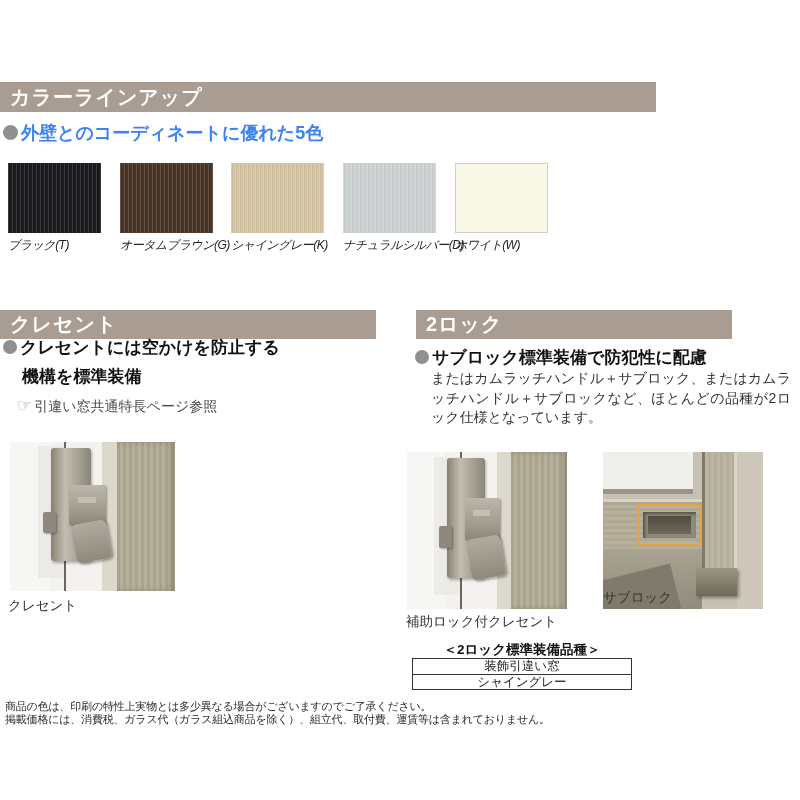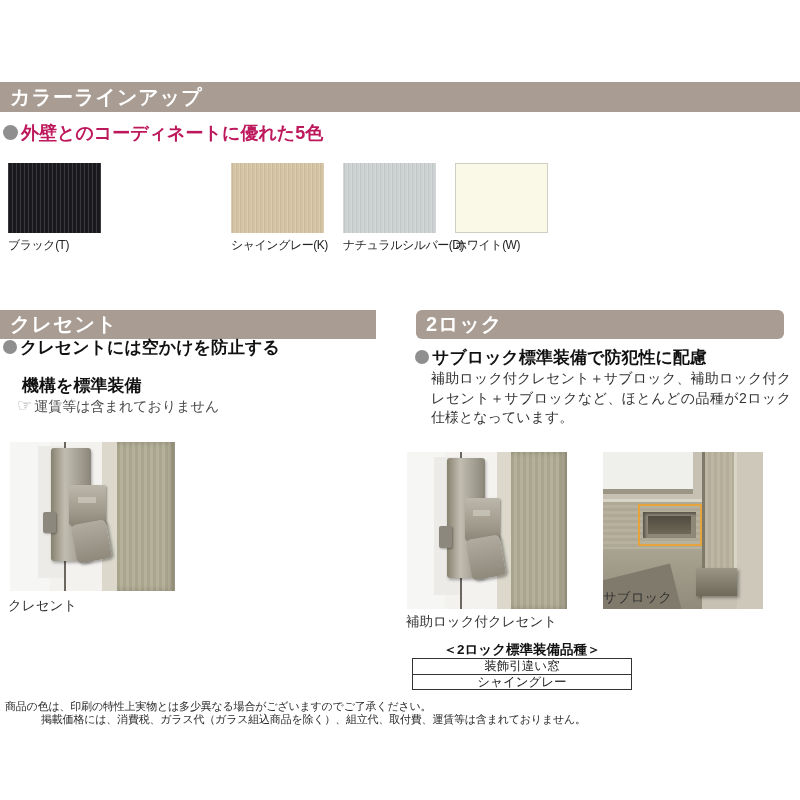--- a/index.html
+++ b/index.html
@@ -4,47 +4,47 @@
 <style>
   * { margin:0; padding:0; box-sizing:border-box; }
   html,body { width:800px; height:800px; background:#ffffff;
               font-family:"Liberation Sans","DejaVu Sans",sans-serif; color:#222; }
   .abs { position:absolute; }
   #page { position:relative; width:800px; height:800px; overflow:hidden; background:#fff; }
 
   
   .bar { background:#a89c93; color:#ffffff; font-weight:bold; font-size:20px;
          line-height:29px; padding-left:10px; letter-spacing:1px; }
-  #bar-color-lineup { left:0; top:82px; width:800px; height:30px; line-height:30px; }
+  #bar-color-lineup { left:0; top:82px; width:656px; height:30px; line-height:30px; }
   #bar-crescent     { left:0; top:310px; width:376px; height:29px; }
-  #bar-twolock      { left:416px; top:310px; width:368px; height:29px;border-radius:6px; }
+  #bar-twolock      { left:416px; top:310px; width:316px; height:29px; }
 
   
   .dot { display:inline-block; width:15px; height:15px; border-radius:50%;
          background:#8f8f8f; margin-right:3px; vertical-align:-1px; }
-  .h-big { font-size:18px; font-weight:bold; color:#be185d; }
+  .h-big { font-size:18px; font-weight:bold; color:#3b82f6; }
   .h-mid { font-size:17px; font-weight:bold; color:#111; }
   #heading-colors { left:3px; top:121px; }
   #crescent-h1 { left:3px; top:336px; }
-  #crescent-h2 { left:22px; top:374px; }
+  #crescent-h2 { left:22px; top:365px; }
   #crescent-ref { left:17px; top:395px; font-size:14px; color:#4a4a4a; }
   #crescent-ref .hand { color:#9a9a9a; font-size:17px; margin-right:2px; }
   #twolock-h1 { left:415px; top:346px;text-align:center; }
   #twolock-body { left:431px; top:369px; width:360px; font-size:14px;
                   line-height:19.5px; color:#333; text-align:justify; }
 
   
   .swatch { position:absolute; top:163px; width:93px; }
   .chip { width:93px; height:70px; position:relative; }
   .chip.grain::after { content:""; position:absolute; inset:0;
       background:repeating-linear-gradient(90deg, rgba(255,255,255,.14) 0 1px,
       rgba(0,0,0,.05) 1px 2px, rgba(0,0,0,0) 2px 4px); }
   .chip.bordered { border:1px solid #cfcfc6; }
   .swatch .lbl { margin-top:4px; font-size:12px; letter-spacing:-0.5px;
-                 color:#222; white-space:nowrap; }
+                 color:#222; white-space:nowrap;font-style:italic; }
 
   
   .photo { position:absolute; overflow:hidden; background:#f3f2ef; }
   .caption { font-size:13.5px; color:#333; }
 
   
   .pc-wall   { position:absolute; left:0; top:0; width:24%; height:100%; background:#f6f6f4; }
   .pc-sash   { position:absolute; left:17%; top:3%; width:16%; height:88%;
                background:#ecebe7; box-shadow:2px 0 0 #b9b6ae; }
   .pc-edge   { position:absolute; left:33%; top:0; width:2px; height:100%; background:#6b665e; }
@@ -107,20 +107,24 @@
   <div id="bar-color-lineup" class="abs bar">カラーラインアップ</div>
 
   <div id="heading-colors" class="abs">
     <span class="dot"></span><span class="h-big">外壁とのコーディネートに優れた5色</span>
   </div>
 
   <div class="swatch" style="left:8px;">
     <div class="chip grain" style="background-color: rgb(26, 26, 30);"></div>
     <div class="lbl">ブラック(T)</div>
   </div>
+  <div class="swatch" style="left:120px;">
+    <div class="chip grain" style="background-color: rgb(72, 52, 38);"></div>
+    <div class="lbl">オータムブラウン(G)</div>
+  </div>
   <div class="swatch" style="left:231px;">
     <div class="chip grain" style="background-color: rgb(213, 196, 164);"></div>
     <div class="lbl">シャイングレー(K)</div>
   </div>
   <div class="swatch" style="left:343px;">
     <div class="chip grain" style="background-color: rgb(204, 209, 209);"></div>
     <div class="lbl">ナチュラルシルバー(D)</div>
   </div>
   <div class="swatch" style="left:455px;">
     <div class="chip bordered" style="background-color: rgb(250, 248, 230);"></div>
@@ -128,21 +132,21 @@
   </div>
 
   <div id="bar-crescent" class="abs bar">クレセント</div>
 
   <div id="crescent-h1" class="abs">
     <span class="dot" style="width:14px;height:14px;"></span><span class="h-mid">クレセントには空かけを防止する</span>
   </div>
   <div id="crescent-h2" class="abs h-mid">機構を標準装備</div>
 
   <div id="crescent-ref" class="abs">
-    <span class="hand">☞</span><span>運賃等は含まれておりません</span>
+    <span class="hand">☞</span><span>引違い窓共通特長ページ参照</span>
   </div>
 
   <div class="photo" style="left:10px; top:442px; width:165px; height:149px;">
     <div class="pc-wall"></div>
     <div class="pc-sash"></div>
     <div class="pc-edge"></div>
     <div class="pc-strip"></div>
     <div class="pc-frame"></div>
     <div class="pc-base"></div>
     <div class="pc-body"></div>
@@ -150,21 +154,21 @@
     <div class="pc-knob"></div>
     <div class="pc-handle"></div>
   </div>
   <div class="abs caption" style="left:8px; top:597px;">クレセント</div>
 
   <div id="bar-twolock" class="abs bar">2ロック</div>
 
   <div id="twolock-h1" class="abs">
     <span class="dot" style="width:14px;height:14px;"></span><span class="h-mid">サブロック標準装備で防犯性に配慮</span>
   </div>
-  <div id="twolock-body" class="abs">補助ロック付クレセント＋サブロック、補助ロック付クレセント＋サブロックなど、ほとんどの品種が2ロック仕様となっています。</div>
+  <div id="twolock-body" class="abs">またはカムラッチハンドル＋サブロック、またはカムラッチハンドル＋サブロックなど、ほとんどの品種が2ロック仕様となっています。</div>
 
   <div class="photo" style="left:407px; top:452px; width:160px; height:157px;">
     <div class="pc-wall"></div>
     <div class="pc-sash"></div>
     <div class="pc-edge"></div>
     <div class="pc-strip"></div>
     <div class="pc-frame"></div>
     <div class="pc-base"></div>
     <div class="pc-body"></div>
     <div class="pc-label"></div>
@@ -188,15 +192,15 @@
   </div>
   <div class="abs caption" style="left:603px; top:589px;">サブロック</div>
 
   <div id="tbl-title" class="abs">＜2ロック標準装備品種＞</div>
   <div id="tbl" class="abs">
     <div class="row">装飾引違い窓</div>
     <div class="row">シャイングレー</div>
   </div>
 
   <div class="abs footnote" style="top:699px;">商品の色は、印刷の特性上実物とは多少異なる場合がございますのでご了承ください。</div>
-  <div class="abs footnote" style="top:712px;margin-left:36px;">掲載価格には、消費税、ガラス代（ガラス組込商品を除く）、組立代、取付費、運賃等は含まれておりません。</div>
+  <div class="abs footnote" style="top:712px;">掲載価格には、消費税、ガラス代（ガラス組込商品を除く）、組立代、取付費、運賃等は含まれておりません。</div>
 
 </div>
 
 </body></html>

